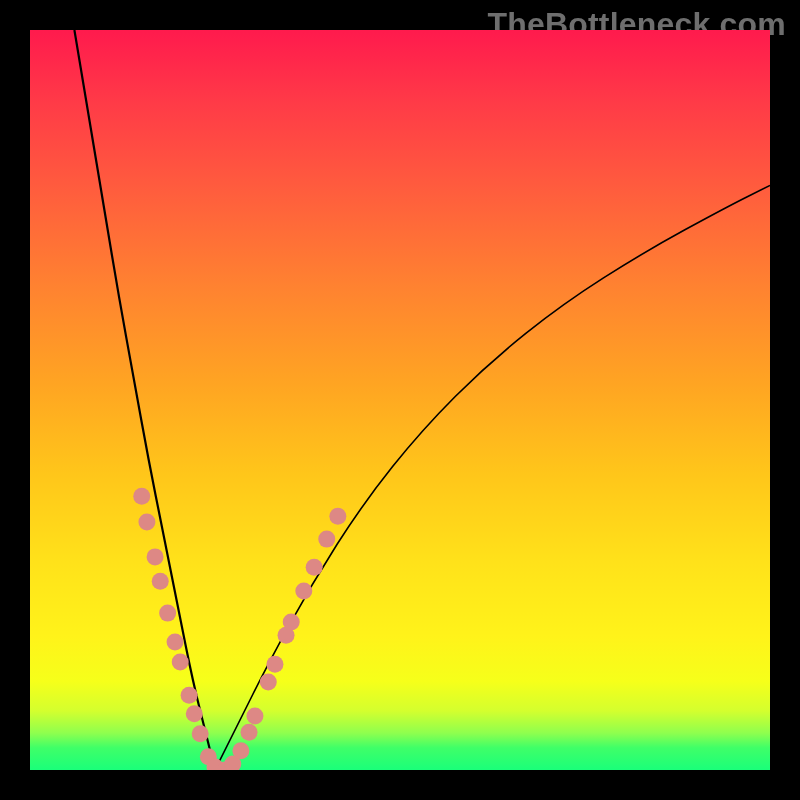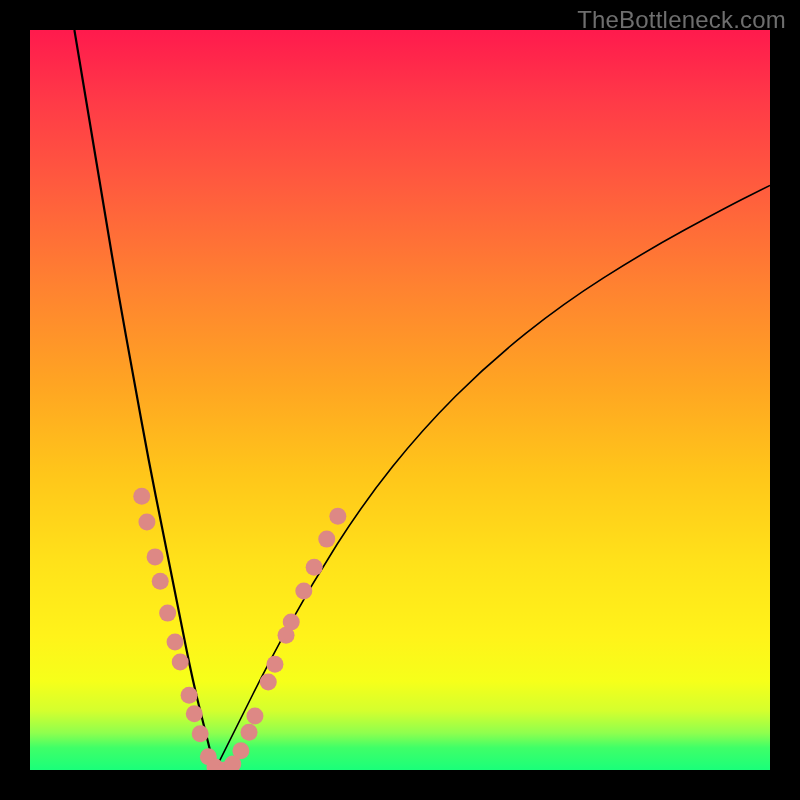--- a/index.html
+++ b/index.html
@@ -38,23 +38,23 @@
       #d4ff2e 92%,
       #8fff4e 95%,
       #3fff68 97%,
       #1aff7a 100%);
   }
   .watermark {
     position: absolute;
     top: 6px;
     right: 14px;
     color: #6e6e6e;
-    font-size: 24px;
+    font-size: 32px;
     letter-spacing: 0.2px;
-    font-weight: 400;
+    font-weight: 700;
   }
   svg.curves {
     position: absolute;
     left: 0;
     top: 0;
     width: 740px;
     height: 740px;
   }
   .curve {
     fill: none;

